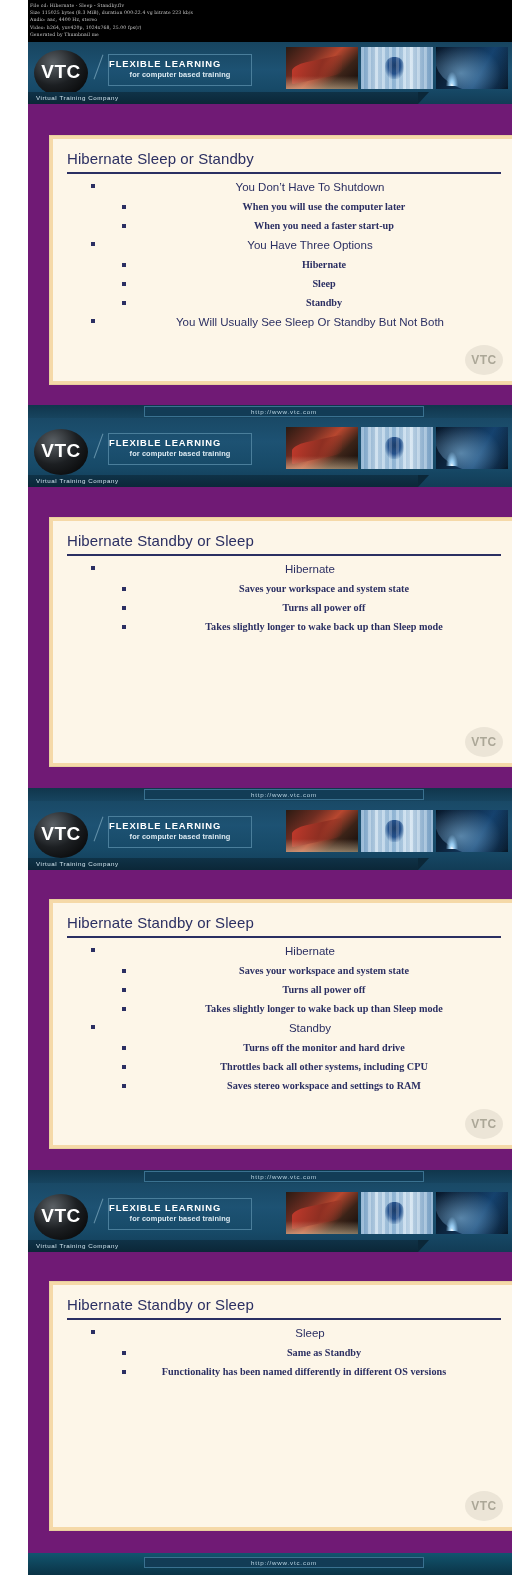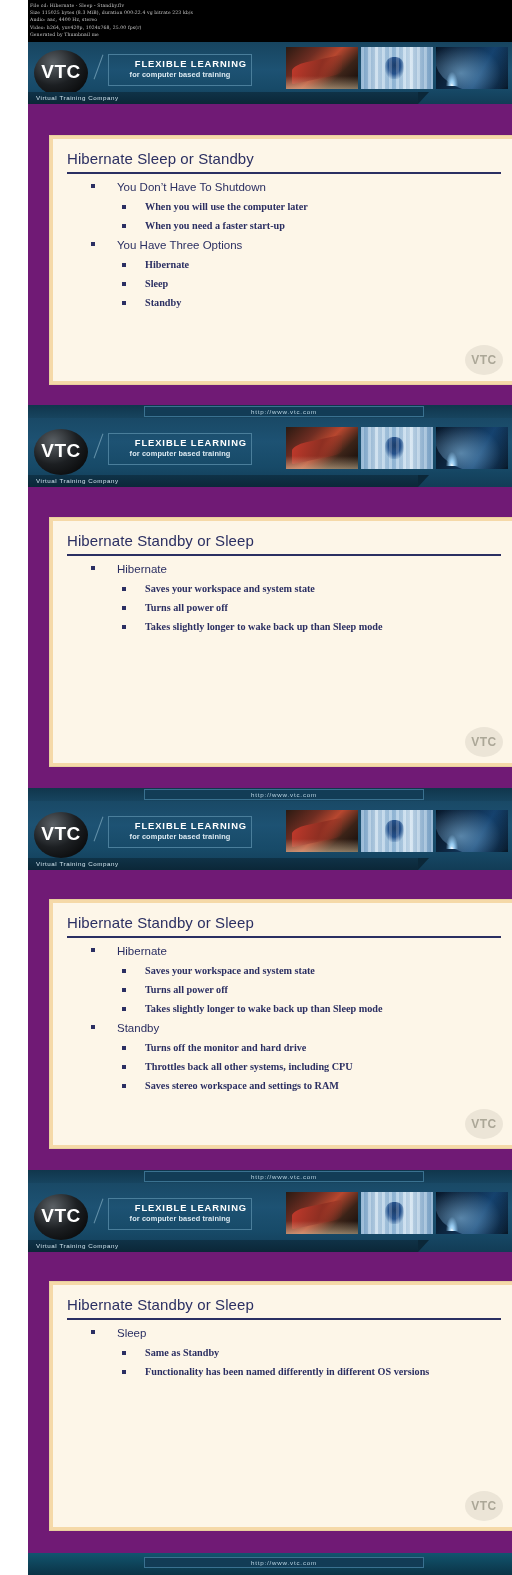--- a/index.html
+++ b/index.html
@@ -57,21 +57,21 @@
     display: flex; align-items: center; justify-content: center;
     color: #ffffff; font-weight: bold; font-size: 19px;
     letter-spacing: .5px; font-family: "Liberation Sans", sans-serif;
     padding-bottom: 2px;
   }
   .tagbox {
     position: absolute; left: 80px; width: 144px; height: 32px;
     border: 1px solid #4a7e9b;
   }
   .tag1 {
-    position: absolute; left: 0; right: 4px; top: 3px; text-align: right;
+    position: absolute; left: 0; right: 4px; top: 3px; text-align: left;
     color: #ffffff; font-weight: bold; font-size: 9.4px; letter-spacing: .9px;
   }
   .tag2 {
     position: absolute; left: 0; right: 0; top: 15px; text-align: center;
     color: #dbe9f1; font-weight: bold; font-size: 7.4px; letter-spacing: .1px;
   }
   .slash {
     position: absolute; width: 1px; height: 26px; background: #6f9bb3;
     transform: rotate(20deg); opacity: .85;
   }
@@ -129,21 +129,21 @@
   }
   .slide-title {
     position: absolute; left: 14px; top: 11px;
     color: #2b2f62; font-size: 15px; letter-spacing: .1px;
     font-family: "Liberation Sans", sans-serif;
   }
   .title-rule {
     position: absolute; left: 14px; right: 14px; top: 33px;
     height: 2px; background: #2b2f62;
   }
-  .bullets { position: absolute; left: 14px; right: 12px; top: 38px; }
+  .bullets { position: absolute; left: 14px; right: 12px; top: 38px; text-align: center; }
   .bullet { position: relative; color: #2b2f62; }
   .bullet .mark {
     position: absolute; top: 7px; width: 4px; height: 4px; background: #2b2f62;
   }
   .lvl1 { font-size: 11.5px; padding: 4px 0 4px 50px; font-weight: normal; }
   .lvl1 .mark { left: 24px; }
   .lvl2 { font-size: 10.2px; padding: 4px 0 4px 78px; font-weight: bold; font-family: Liberation Serif, serif; }
   .lvl2 .mark { left: 55px; top: 8px; width: 3.5px; height: 3.5px; }
 
   .wm {
@@ -201,20 +201,21 @@
     <div class="slide-title">Hibernate Sleep or Standby</div>
     <div class="title-rule"></div>
     <div class="bullets">
       <div class="bullet lvl1"><span class="mark"></span><span>You Don’t Have To Shutdown</span></div>
       <div class="bullet lvl2"><span class="mark"></span><span>When you will use the computer later</span></div>
       <div class="bullet lvl2"><span class="mark"></span><span>When you need a faster start-up</span></div>
       <div class="bullet lvl1"><span class="mark"></span><span>You Have Three Options</span></div>
       <div class="bullet lvl2"><span class="mark"></span><span>Hibernate</span></div>
       <div class="bullet lvl2"><span class="mark"></span><span>Sleep</span></div>
       <div class="bullet lvl2"><span class="mark"></span><span>Standby</span></div>
+      <div class="bullet lvl1"><span class="mark"></span><span>You Will Usually See Sleep Or Standby But Not Both</span></div>
     </div>
     <div class="wm">VTC</div>
   </div>
 
   <div class="banner withurl" style="top:405px;">
     <div class="urlbar">
       <div class="urlbox">http://www.vtc.com</div>
       <div class="urlcode">00:02:08</div>
     </div>
     <div class="logo-disc" style="top:24px;">

